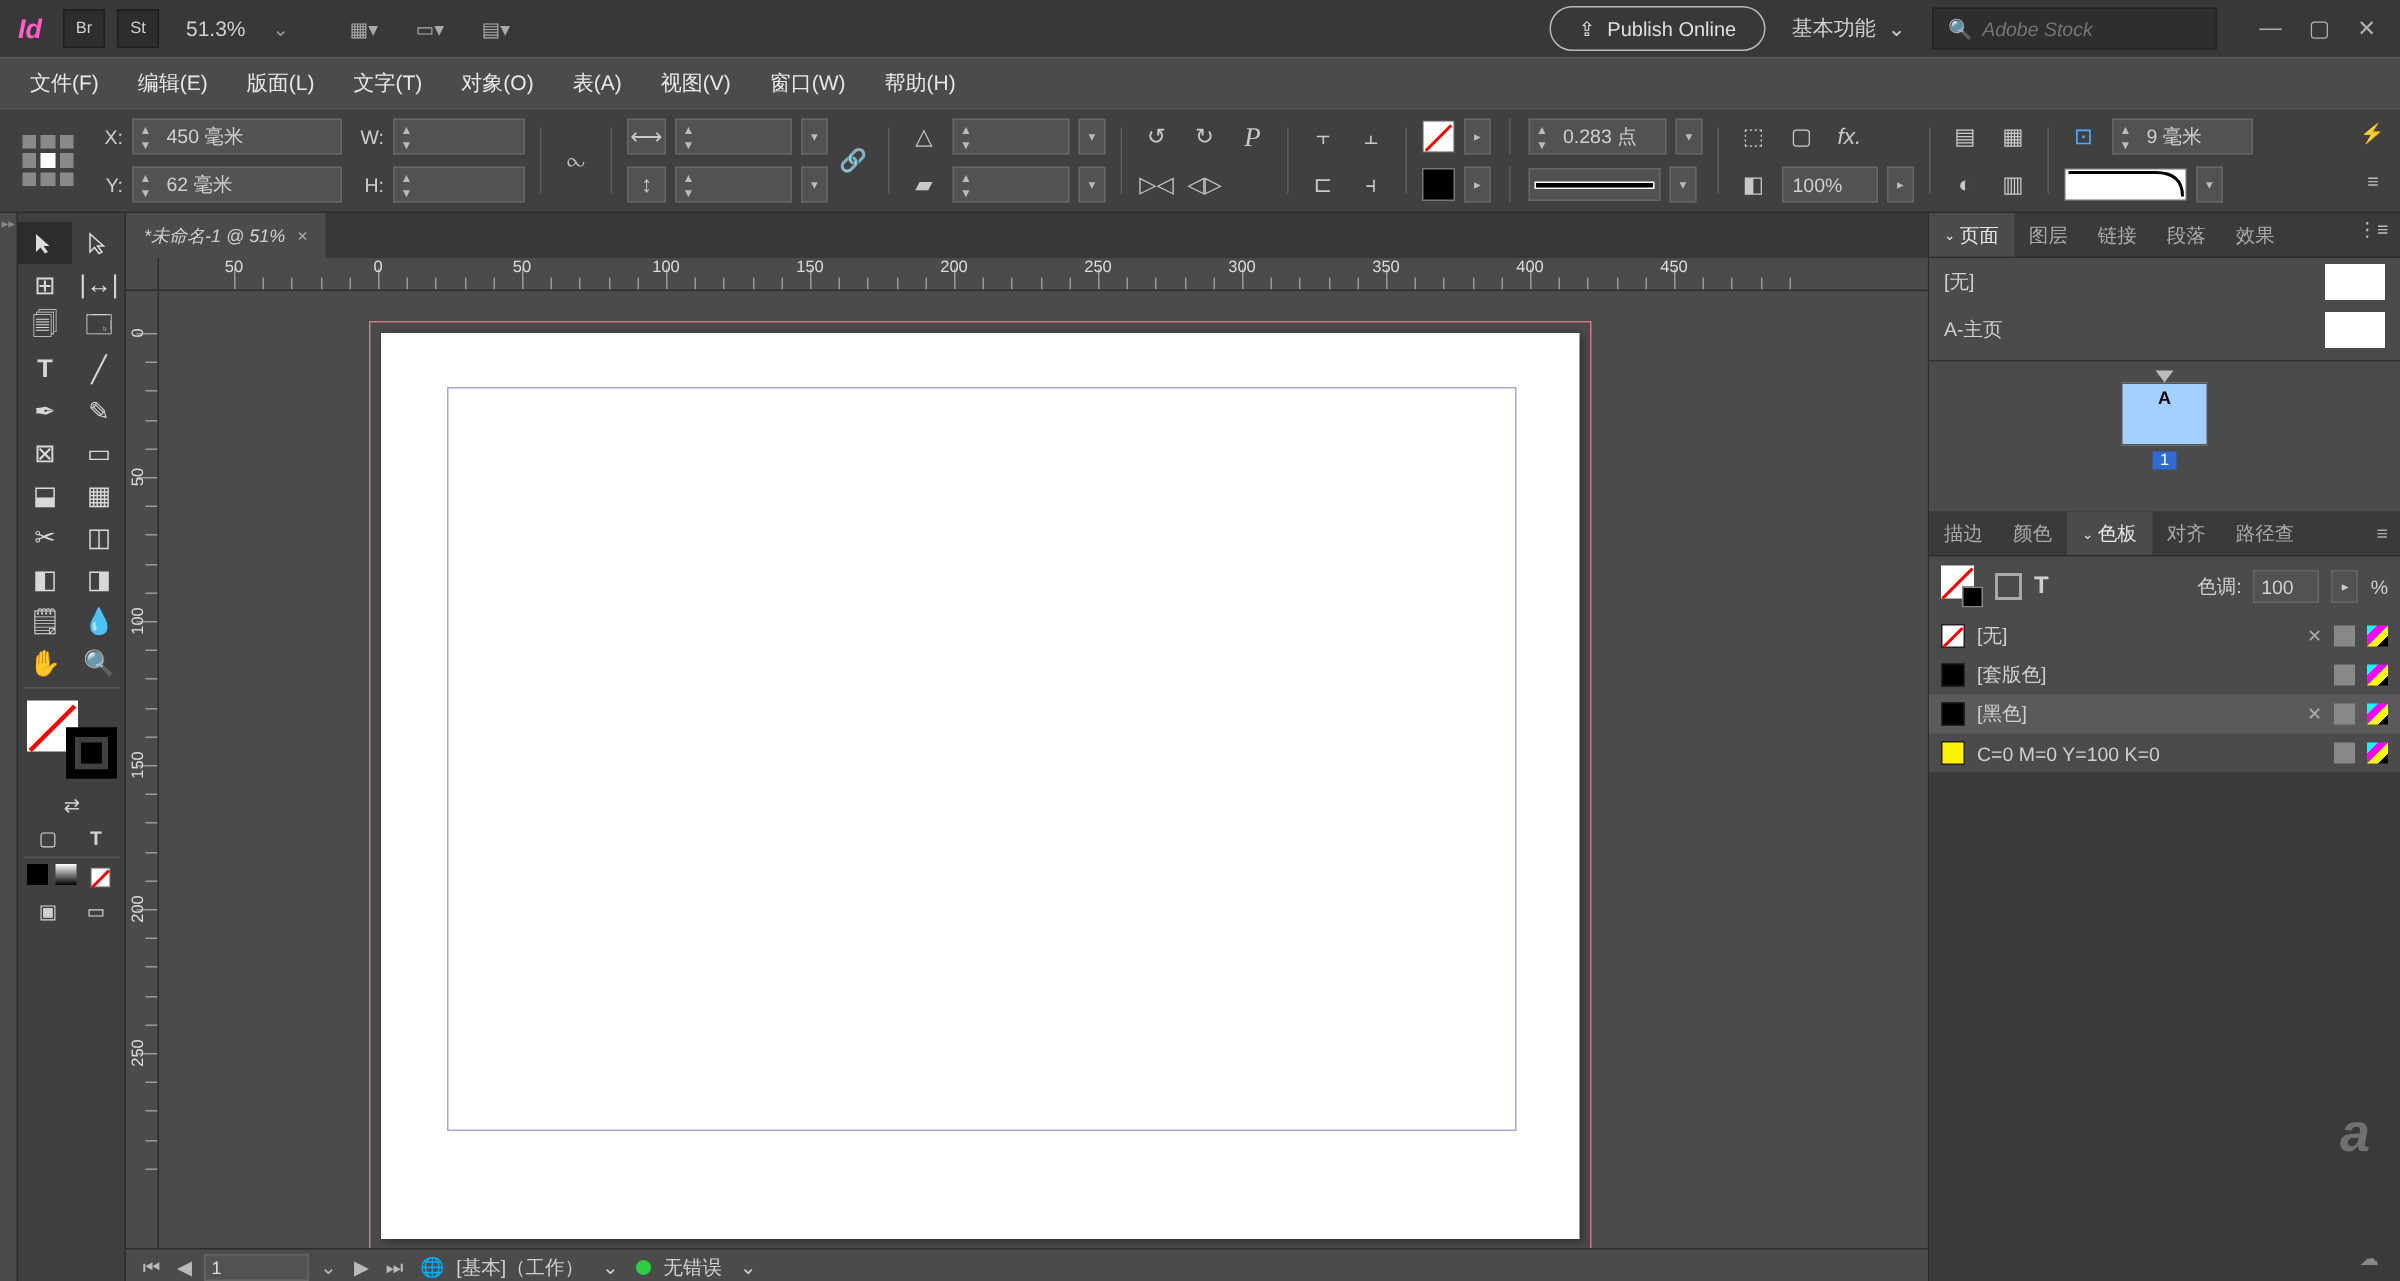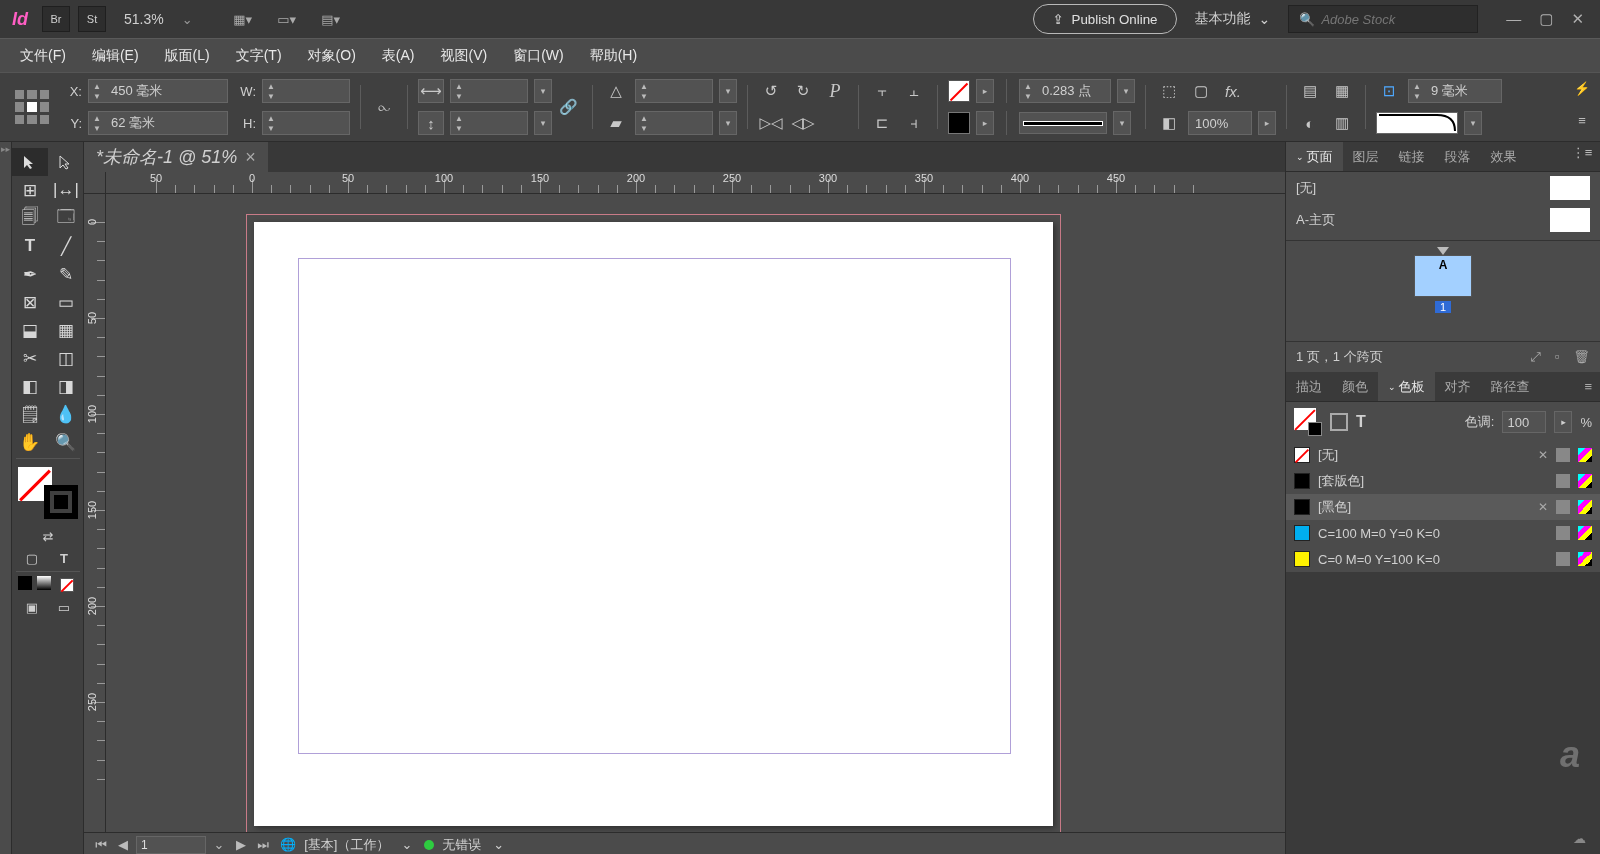--- a/index.html
+++ b/index.html
@@ -59,21 +59,21 @@
 .fill-stroke { grid-column:1/3; height:56px; position:relative; margin:4px;}
 .fs-fill { position:absolute; left:2px; top:2px; width:34px; height:34px; background:#fff;}
 .fs-fill::after { content:""; position:absolute; left:-4px; right:-4px; top:50%; height:3px; background:red; transform:rotate(-45deg);}
 .fs-stroke { position:absolute; right:2px; bottom:2px; width:34px; height:34px; background:#000; border:6px solid #000; box-shadow:inset 0 0 0 4px #404040;}
 .tool-small-row { grid-column:1/3; display:flex; justify-content:space-around; padding:2px 4px;}
 .tool-small-row span { width:22px; height:18px; display:flex; align-items:center; justify-content:center; font-size:13px;}
 
 
 .doc-wrap { flex:1; display:flex; flex-direction:column; background:#4b4b4b; position:relative; min-width:0;}
 .doc-tabs { height:30px; background:#383838; display:flex; align-items:center;}
-.doc-tab { height:30px; padding:0 12px; display:flex; align-items:center; gap:8px; background:#4b4b4b; font-size:18px; font-style:italic;}
+.doc-tab { height:30px; padding:0 12px; display:flex; align-items:center; gap:8px; background:#4b4b4b; font-size:12px; font-style:italic;}
 .doc-tab .x { font-style:normal; color:#aaa;}
 .ruler-h { height:22px; background:#4b4b4b; border-bottom:1px solid #2c2c2c; position:relative; overflow:hidden; margin-left:22px;}
 .ruler-h .tick { position:absolute; bottom:0; width:1px; height:8px; background:#999;}
 .ruler-h .tick.maj { height:14px;}
 .ruler-h .tlabel { position:absolute; top:0; font-size:11px; color:#ddd; transform:translateX(-50%);}
 .doc-body { flex:1; display:flex; min-height:0;}
 .ruler-v { width:22px; background:#4b4b4b; border-right:1px solid #2c2c2c; position:relative; overflow:hidden;}
 .ruler-v .tick { position:absolute; left:auto; right:0; height:1px; width:8px; background:#999;}
 .ruler-v .tick.maj { width:14px;}
 .ruler-v .tlabel { position:absolute; left:2px; font-size:11px; color:#ddd; writing-mode:vertical-rl; transform:translateY(-50%) rotate(180deg);}
@@ -628,28 +628,20 @@
       <div class="page-thumb-wrap">
         <div class="page-thumb">
           <div class="tri"></div>
           <div class="lbl">A</div>
         </div>
       </div>
       <div class="pnum">
           <span>1</span>
         </div>
       <div style="height:28px"></div>
-      <div class="footer">
-        <span>1 页，1 个跨页</span>
-        <div class="icons">
-          <span>⤢</span>
-          <span>▫</span>
-          <span>🗑</span>
-        </div>
-      </div>
     </div>
 
     <div class="panel-tabs">
       <div class="panel-tab">描边</div>
       <div class="panel-tab">颜色</div>
       <div class="panel-tab active">
           <span class="chev">⌄</span>
           <span>色板</span>
         </div>
       <div class="panel-tab">对齐</div>
@@ -684,26 +676,20 @@
             <div class="sw-space"></div>
           </div>
           <div class="sw-row sel">
             <div class="sw-chip chip-black"></div>
             <div class="sw-name">[黑色]</div>
             <span style="color: rgb(170, 170, 170); font-size: 12px;">✕</span>
             <div class="sw-mode"></div>
             <div class="sw-space"></div>
           </div>
           <div class="sw-row">
-            <div class="sw-chip chip-cyan"></div>
-            <div class="sw-name">C=100 M=0 Y=0 K=0</div>
-            <div class="sw-mode"></div>
-            <div class="sw-space"></div>
-          </div>
-          <div class="sw-row">
             <div class="sw-chip chip-yel"></div>
             <div class="sw-name">C=0 M=0 Y=100 K=0</div>
             <div class="sw-mode"></div>
             <div class="sw-space"></div>
           </div>
         </div>
     </div>
     <div style="flex:1; background:#3a3a3a; position:relative;">
       <span style="position:absolute; right:14px; bottom:10px; color:#888">☁</span>
     </div>

